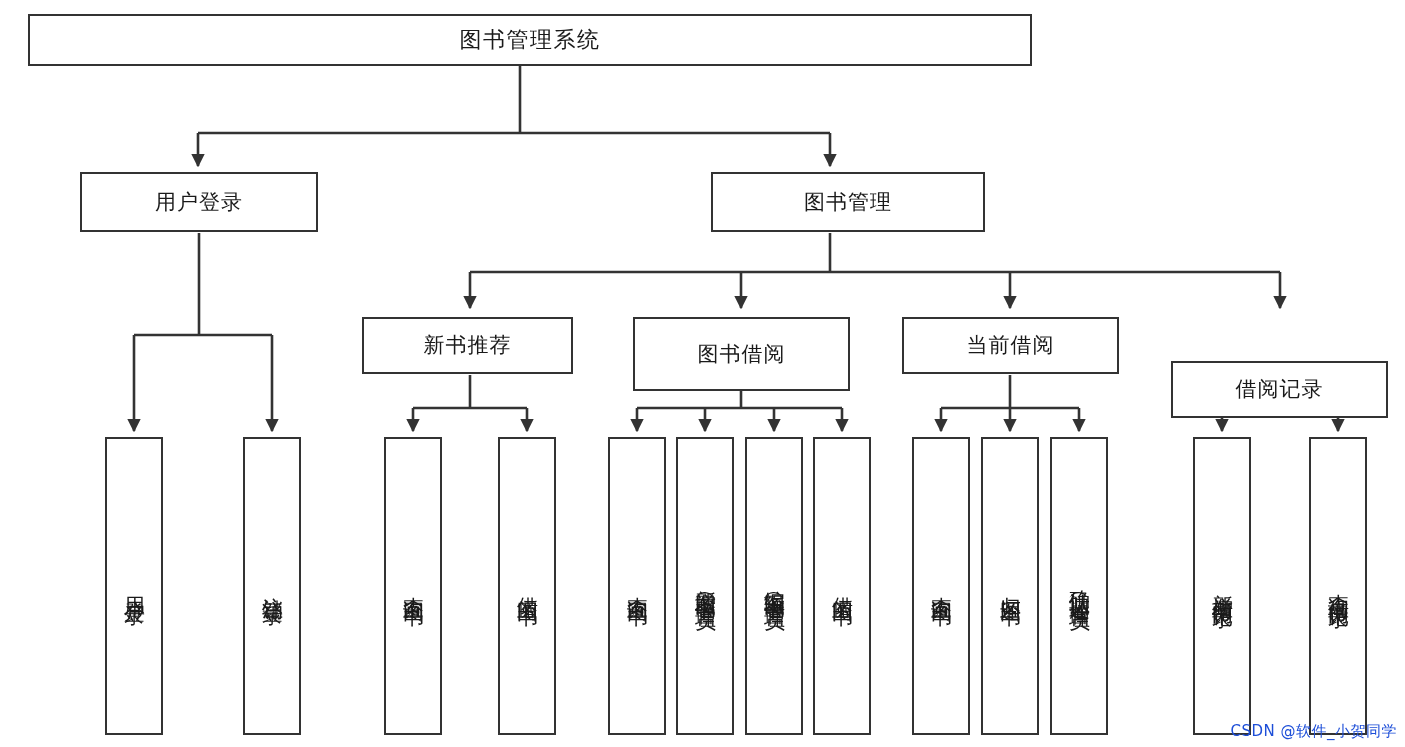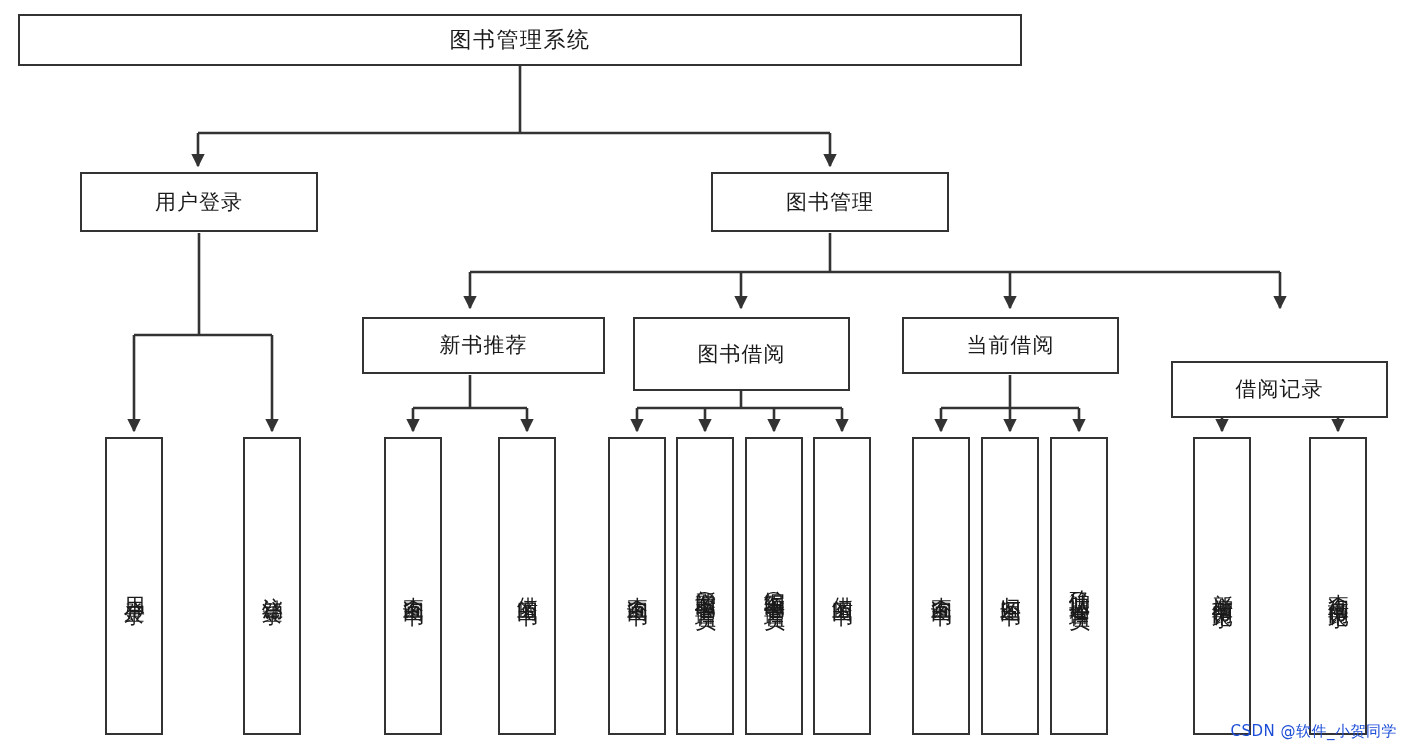--- a/index.html
+++ b/index.html
@@ -116,32 +116,32 @@
       <path d="M 1010 408 L 1010 431" marker-end="url(#arrow)"></path>
       <path d="M 1079 408 L 1079 431" marker-end="url(#arrow)"></path>
 
       <path d="M 1280 375 L 1280 408"></path>
       <path d="M 1222 408 L 1338 408"></path>
       <path d="M 1222 408 L 1222 431" marker-end="url(#arrow)"></path>
       <path d="M 1338 408 L 1338 431" marker-end="url(#arrow)"></path>
     </g>
   </svg>
 
-  <div class="node h-node" id="node-root" style="left:18px;top:14px;width:1004px;height:52px;">
+  <div class="node h-node" id="node-root" style="left:28px;top:14px;width:1004px;height:52px;">
     <span class="lbl">图书管理系统</span>
   </div>
 
   <div class="node h-node" style="left:80px;top:172px;width:238px;height:60px;">
     <span class="lbl">用户登录</span>
   </div>
-  <div class="node h-node" style="left:711px;top:172px;width:238px;height:60px;">
+  <div class="node h-node" style="left:711px;top:172px;width:274px;height:60px;">
     <span class="lbl">图书管理</span>
   </div>
 
-  <div class="node h-node" style="left:362px;top:317px;width:243px;height:57px;">
+  <div class="node h-node" style="left:362px;top:317px;width:211px;height:57px;">
     <span class="lbl">新书推荐</span>
   </div>
   <div class="node h-node" style="left:633px;top:317px;width:217px;height:74px;">
     <span class="lbl">图书借阅</span>
   </div>
   <div class="node h-node" style="left:902px;top:317px;width:217px;height:57px;">
     <span class="lbl">当前借阅</span>
   </div>
   <div class="node h-node" style="left:1171px;top:317px;width:217px;height:57px;margin-top:44px;">
     <span class="lbl">借阅记录</span>

